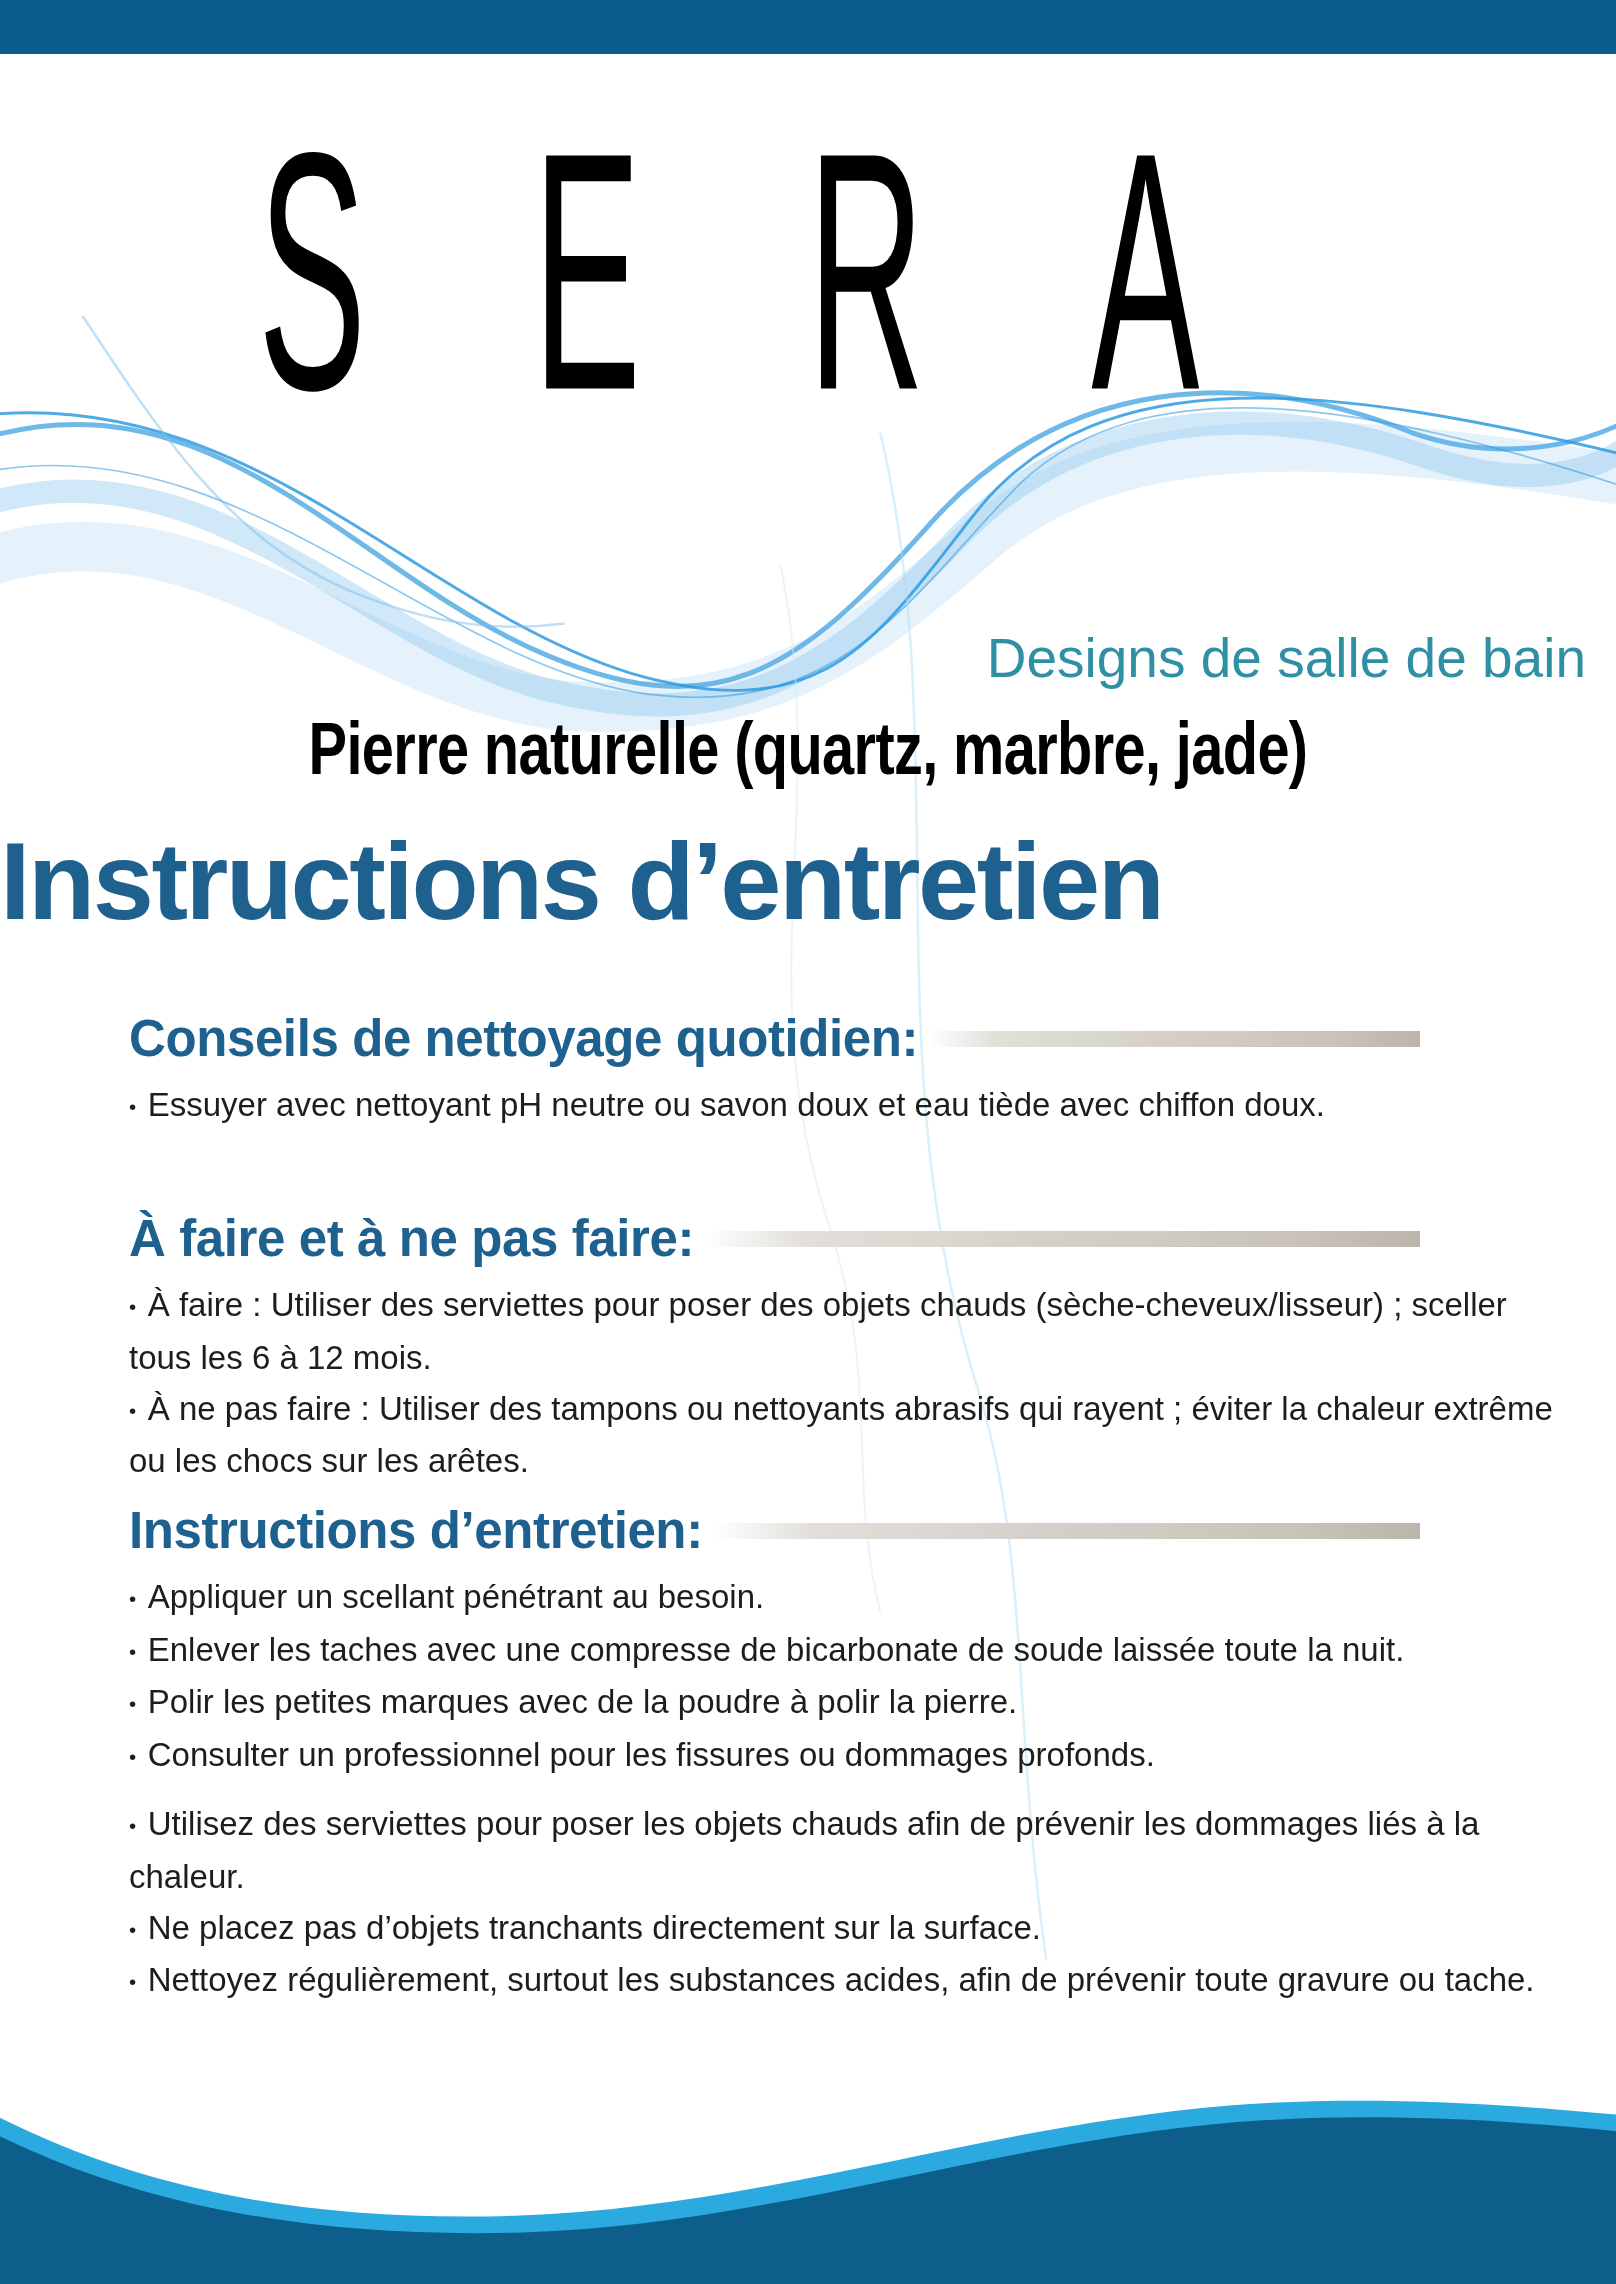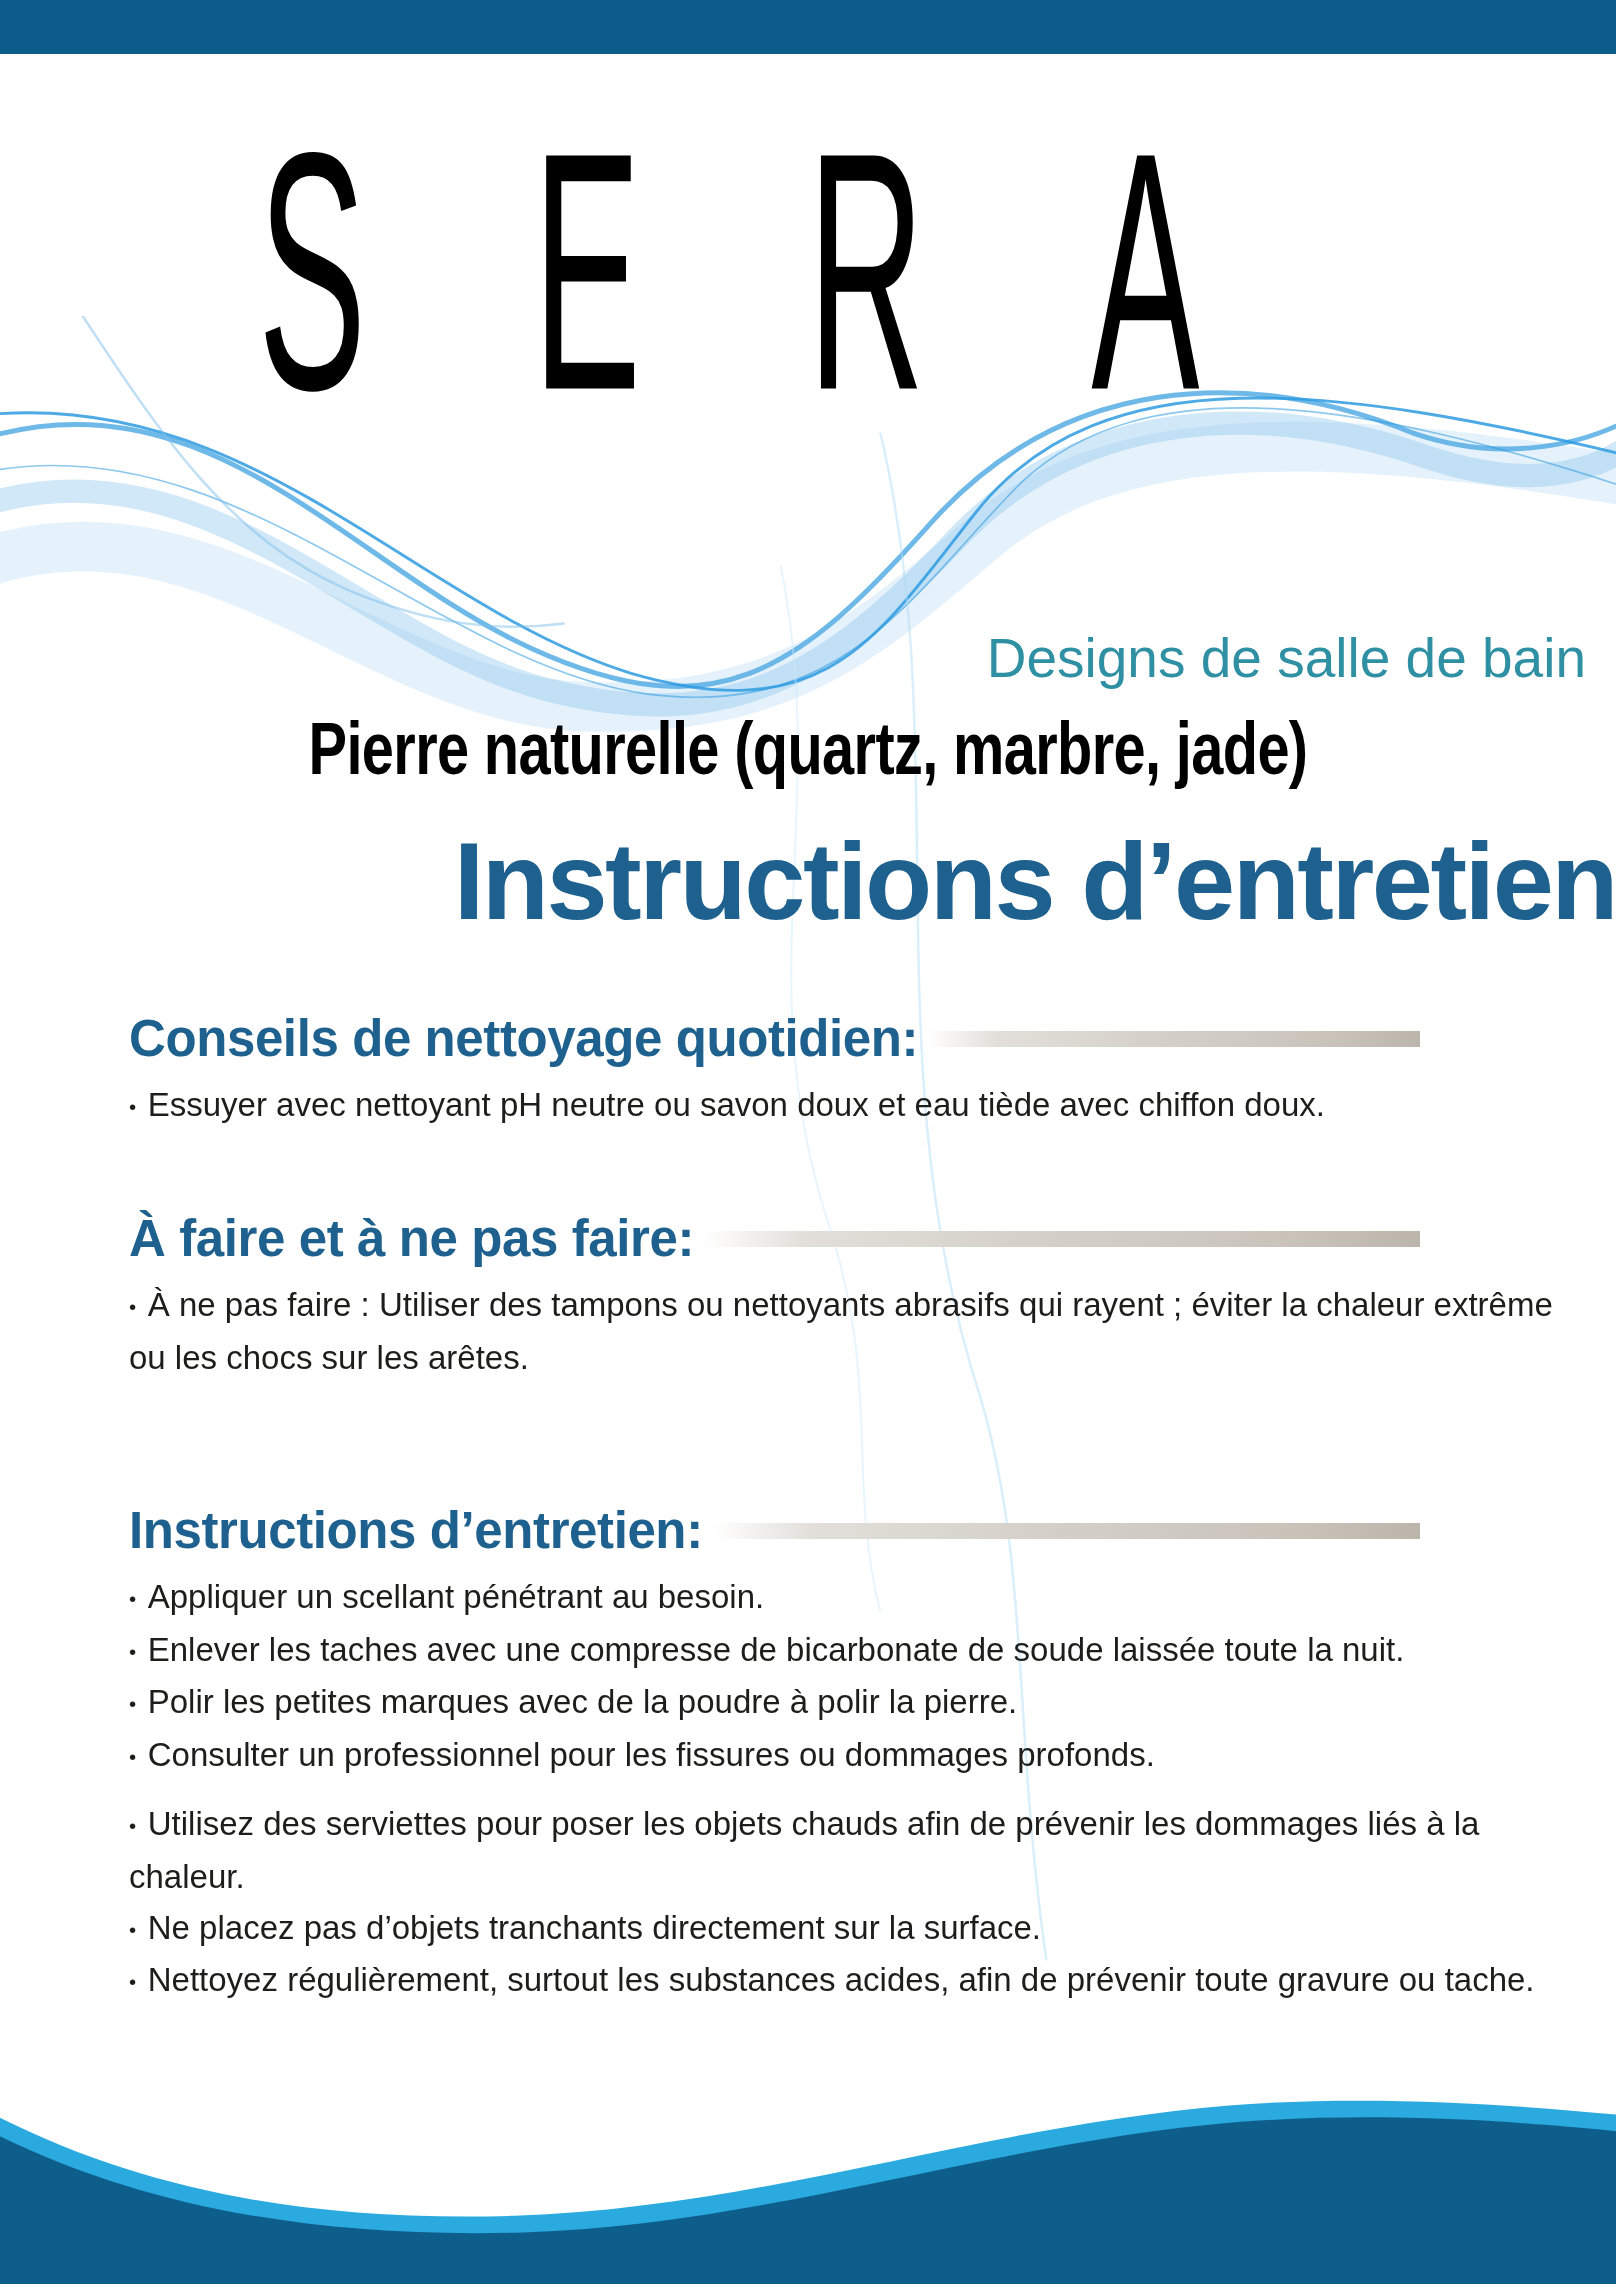--- a/index.html
+++ b/index.html
@@ -30,21 +30,21 @@
     font-size:55px;line-height:1.1;color:var(--tagline-teal);
     letter-spacing:0px;
   }
   .subtitle{
     position:absolute;top:706px;left:0;width:1616px;text-align:center;z-index:2;
     font-size:74px;line-height:1.16;font-weight:bold;color:#000000;
     letter-spacing:-0.8px;transform:scaleX(0.78);transform-origin:center;
     margin:0;white-space:nowrap;
   }
   .main-title{
-    position:absolute;top:826px;left:0;width:1616px;text-align:right;z-index:2;
+    position:absolute;top:826px;left:0;width:1616px;text-align:left;z-index:2;
     font-size:110px;line-height:1.0;font-weight:bold;color:var(--heading-blue);
     letter-spacing:-2.5px;margin:0;white-space:nowrap;
   }
   .sections{
     position:absolute;top:0;left:129px;width:1449px;height:2284px;z-index:2;margin-top:8px;
   }
   .care-section{position:absolute;left:0;width:100%;}
   .care-section:nth-of-type(1){top:1001px;}
   .care-section:nth-of-type(2){top:1201px;}
   .care-section:nth-of-type(3){top:1493px;}
@@ -108,20 +108,21 @@
         <p class="bullet"><span class="bullet-dot">•</span><span class="bullet-text">Essuyer avec nettoyant pH neutre ou savon doux et eau tiède avec chiffon doux.</span></p>
       </div>
   </section>
 
   <section class="care-section">
     <div class="heading-row">
       <h2 class="section-heading">À faire et à ne pas faire:</h2>
       <div class="heading-bar"></div>
     </div>
     <div class="bullets">
+        <p class="bullet"><span class="bullet-dot">•</span><span class="bullet-text">À faire : Utiliser des serviettes pour poser des objets chauds (sèche-cheveux/lisseur) ; sceller tous les 6 à 12 mois.</span></p>
         <p class="bullet"><span class="bullet-dot">•</span><span class="bullet-text">À ne pas faire : Utiliser des tampons ou nettoyants abrasifs qui rayent ; éviter la chaleur extrême ou les chocs sur les arêtes.</span></p>
       </div>
   </section>
 
   <section class="care-section">
     <div class="heading-row">
       <h2 class="section-heading">Instructions d’entretien:</h2>
       <div class="heading-bar"></div>
     </div>
     <div class="bullets">

